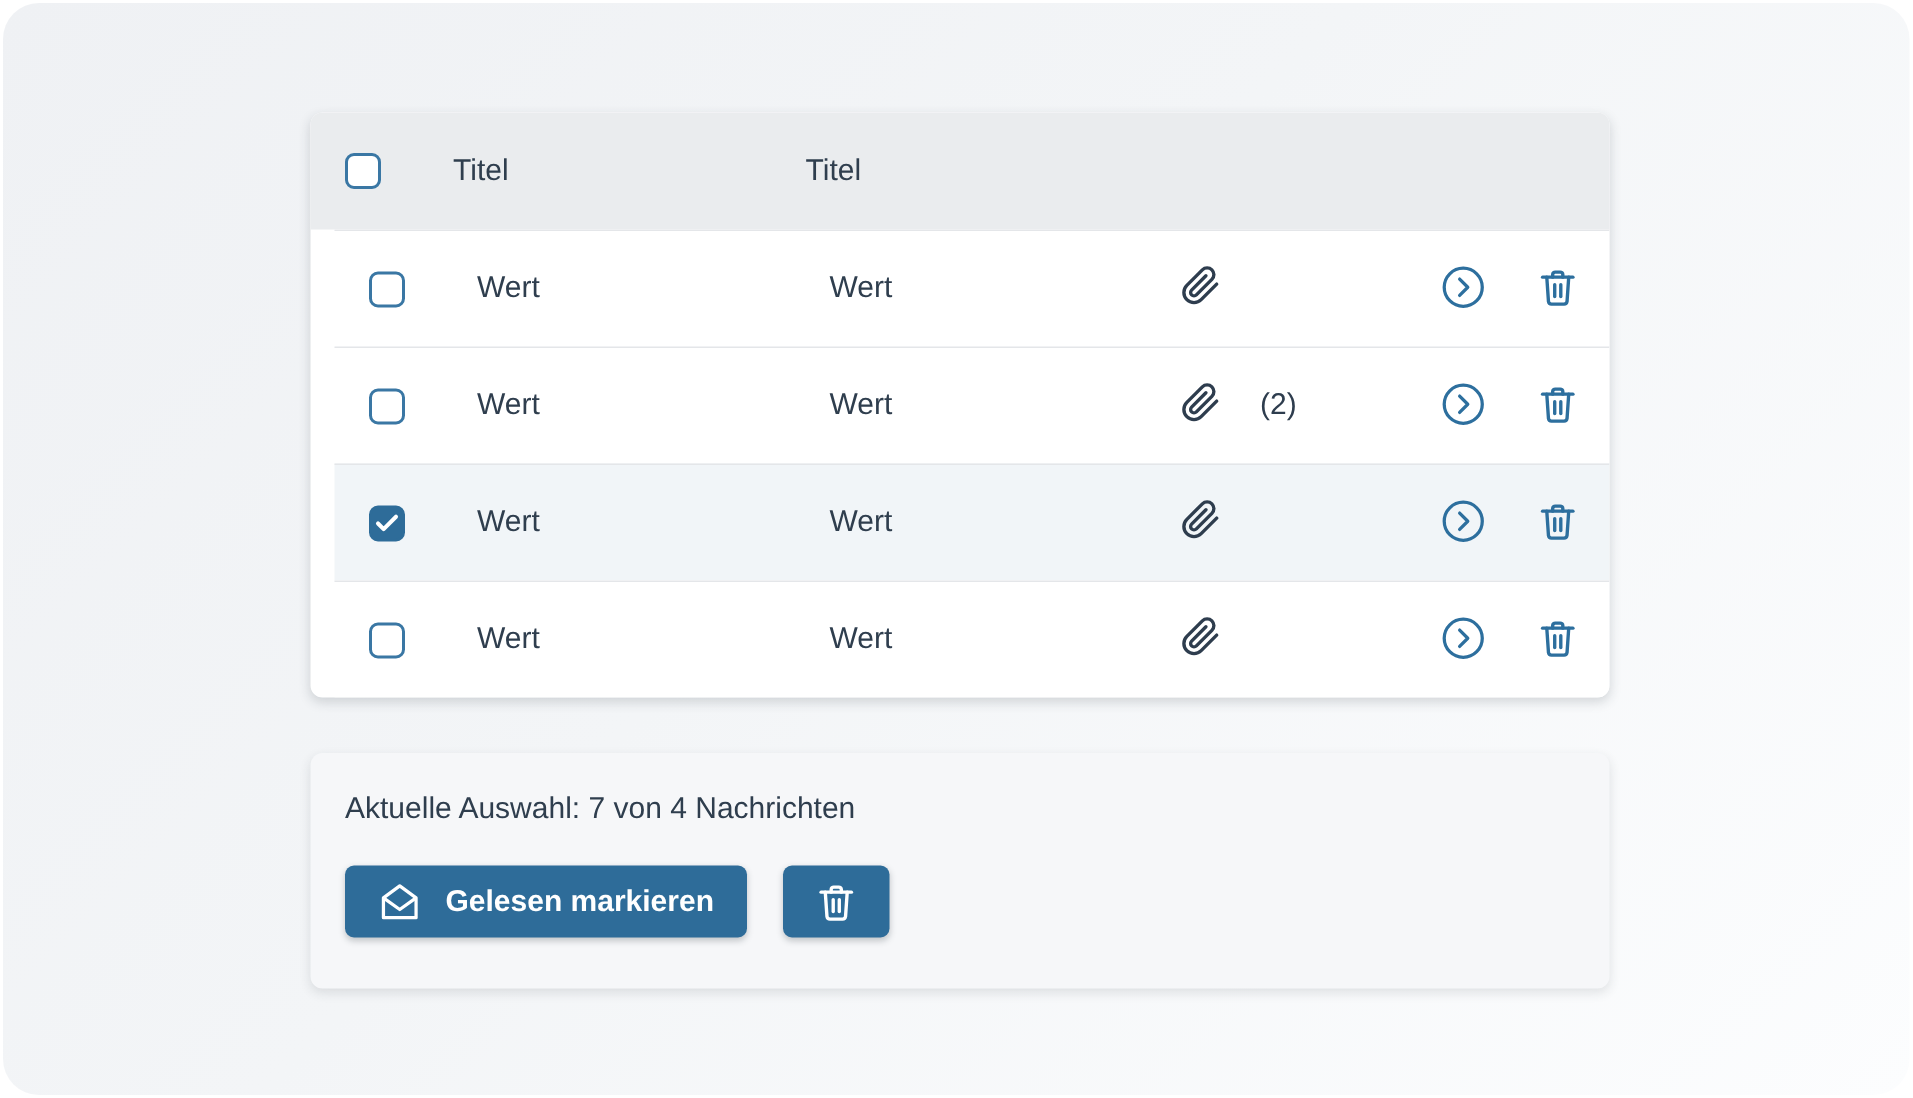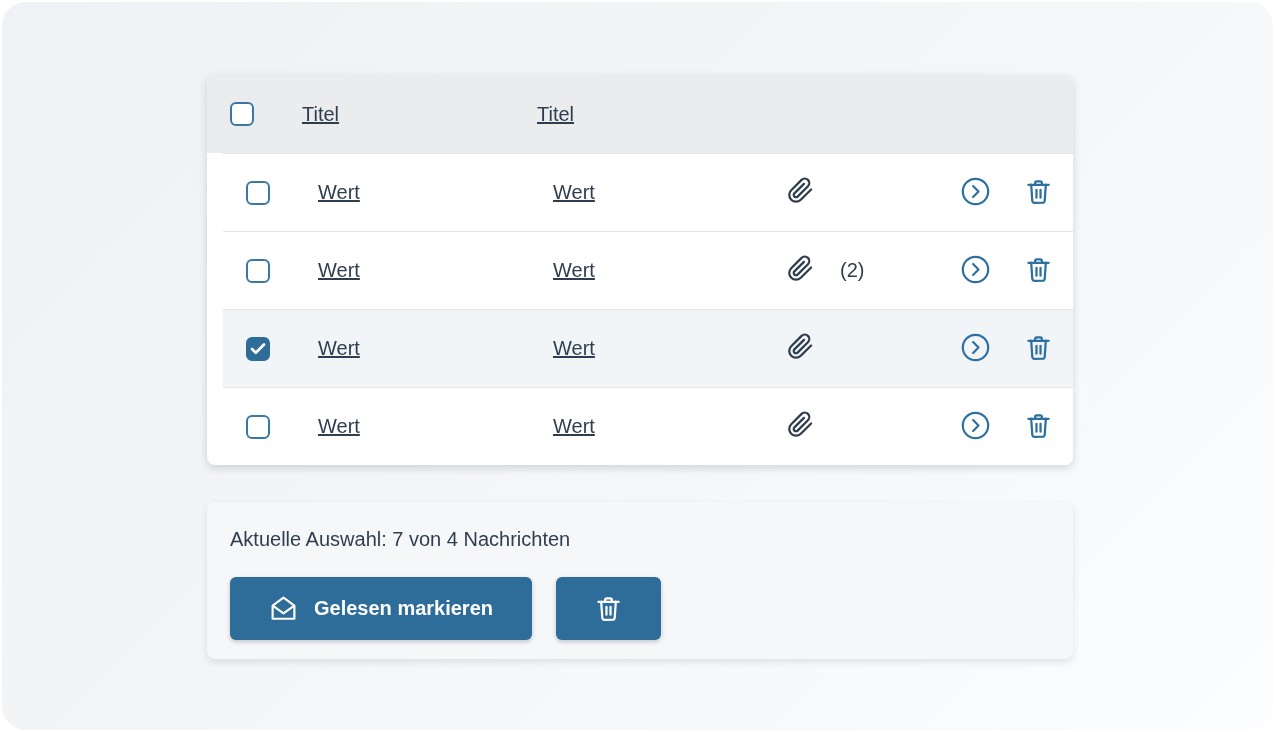--- a/index.html
+++ b/index.html
@@ -22,21 +22,21 @@
     display: grid;
     grid-template-columns: 95px 235px 230px 35px 125px 65px 60px 1fr;
     align-items: center;
     height: 78px;
     background: #ffffff;
   }
   .trow + .trow { border-top: 1px solid #e4e6e9; margin-left: 16px; }
   .trow.header { background: #eaecee; border-top: none; }
   .trow.selected { background: #f1f5f8; }
   .cell-check { padding-left: 23px; }
-  .cell-text { font-size: 20px; color: #2f3e4e; text-decoration: underline; }
+  .cell-text { font-size: 20px; color: #2f3e4e; }
   .cell-clip { display: flex; justify-content: center; }
   .cell-count { padding-left: 22px; font-size: 20px; color: #2e3d4e; }
   .cell-action { display: flex; justify-content: center; }
 
   .checkbox {
     width: 24px; height: 24px; border-radius: 6px;
     border: 2px solid #3a77a4; background: #ffffff;
     display: flex; align-items: center; justify-content: center;
     cursor: pointer;
   }
@@ -51,21 +51,21 @@
     position: absolute; left: 205px; top: 500px; width: 866px; height: 157px;
     background: #f6f7f9; border-radius: 8px;
     box-shadow: 0 3px 7px rgba(40,50,60,0.12);
   }
   .panel-summary {
     position: absolute; left: 23px; top: 26px;
     font-size: 20px; color: #2f3e4e;
   }
   .panel-buttons { position: absolute; left: 23px; top: 75px; display: flex; gap: 24px; }
   .action-button {
-    height: 63px; padding: 0 39px;
+    height: 48px; padding: 0 22px;
     background: #2e6c99; color: #ffffff;
     border: none; border-radius: 6px;
     font-family: "Liberation Sans", sans-serif;
     font-size: 20px; font-weight: bold;
     display: flex; align-items: center; gap: 16px;
     cursor: pointer;
     box-shadow: 0 2px 4px rgba(40,50,60,0.25);
   }
 </style>
 </head>

